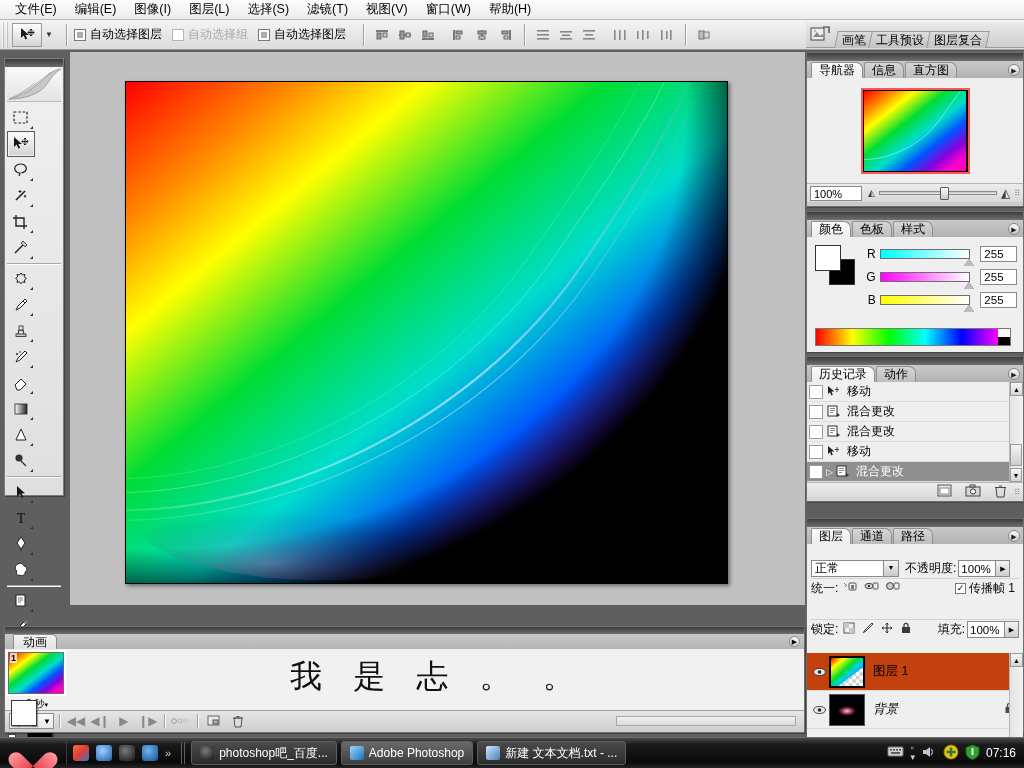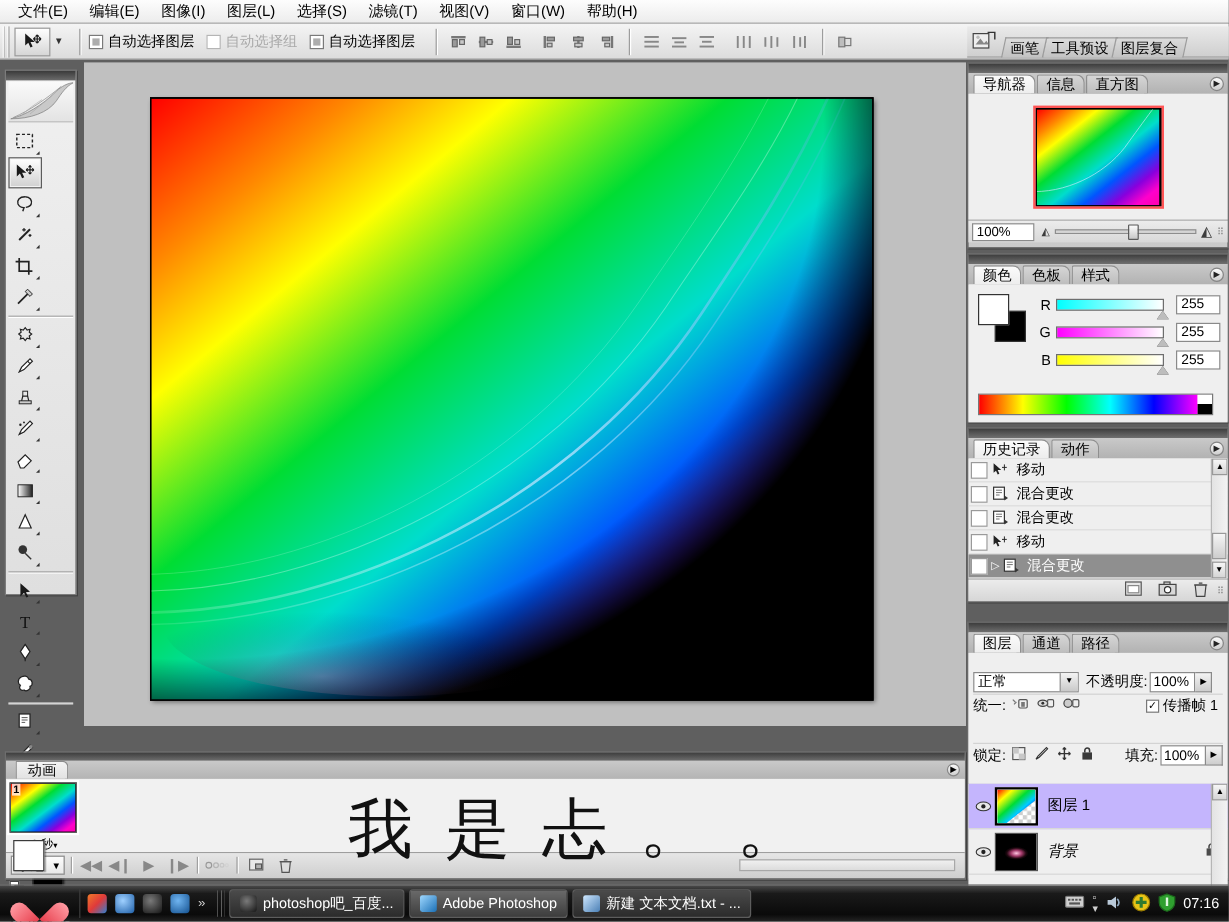--- a/index.html
+++ b/index.html
@@ -225,21 +225,21 @@
     border-top:1px solid #d3d3d3;margin-top:22px; }
   .lockicons { display:flex; gap:7px; margin-left:5px; align-items:center;}
   .unifyicons{ display:flex; gap:6px; margin-left:5px; align-items:center;}
   .spacer { flex:1; }
   .cbsmall { width:11px;height:11px;border:1px solid #777;background:#fff;
     display:inline-flex;align-items:center;justify-content:center;font-size:9px;
     margin-right:3px;}
   .lay-list { background:#efefef; position:relative; height:105px; overflow:hidden;}
   .lay-item { display:flex; align-items:center; height:38px; border-bottom:1px solid #d8d8d8;
     padding-left:2px;}
-  .lay-item.sel { background:#c4b5fd; }
+  .lay-item.sel { background:#c2410c; }
   .eye { width:20px; display:flex;align-items:center;justify-content:center;}
   .lay-thumb { width:36px;height:32px; border:1px solid #555; overflow:hidden; position:relative;
     background:#fff; }
   .lay-item.sel .lay-thumb { border:2px solid #000; }
   .lay-name { margin-left:8px; font-size:12.5px; }
   .lay-name.italic { font-style:italic; }
   .lay-lock { margin-left:auto; margin-right:8px; }
   .lay-scroll{ position:absolute; right:0; top:0; width:14px; height:105px;
     background:linear-gradient(to right,#e3e3e3,#f3f3f3); border-left:1px solid #b5b5b5;}
 
@@ -1022,22 +1022,22 @@
               <path d="M3.5 5 V3.4 a2 2 0 014 0 V5" fill="none" stroke="#4a4a4a" stroke-width="1.3"></path>
             </svg>
         </span>
       </div>
       <div class="lay-scroll">
         <div class="scroll-arrow">▲</div>
       </div>
     </div>
   </div>
 
-  <div style="position:absolute; left:290px; top:655px; font-family:Liberation Sans, sans-serif;
-              font-size:54px; color:#111; letter-spacing:6px; pointer-events:none;">我 是 忐 。 。</div>
+  <div style="position:absolute; left:290px; top:655px; font-family:Liberation Mono, monospace;
+              font-size:32px; color:#111; letter-spacing:6px; pointer-events:none;">我 是 忐 。 。</div>
 
   <div class="taskbar">
     <div class="startbtn">
       <div class="heart"></div>
     </div>
     <div class="qlaunch">
       <span class="qlicon" style="background:linear-gradient(135deg,#f07a2a,#e03a3a 50%,#2f7fd0);"></span>
       <span class="qlicon" style="background:radial-gradient(circle at 40% 35%,#9fd0ff,#1e5fa8);"></span>
       <span class="qlicon" style="background:radial-gradient(circle at 40% 35%,#7a7a7a,#141414);"></span>
       <span class="qlicon" style="background:radial-gradient(circle at 40% 35%,#6fb4f0,#13508f);"></span>

